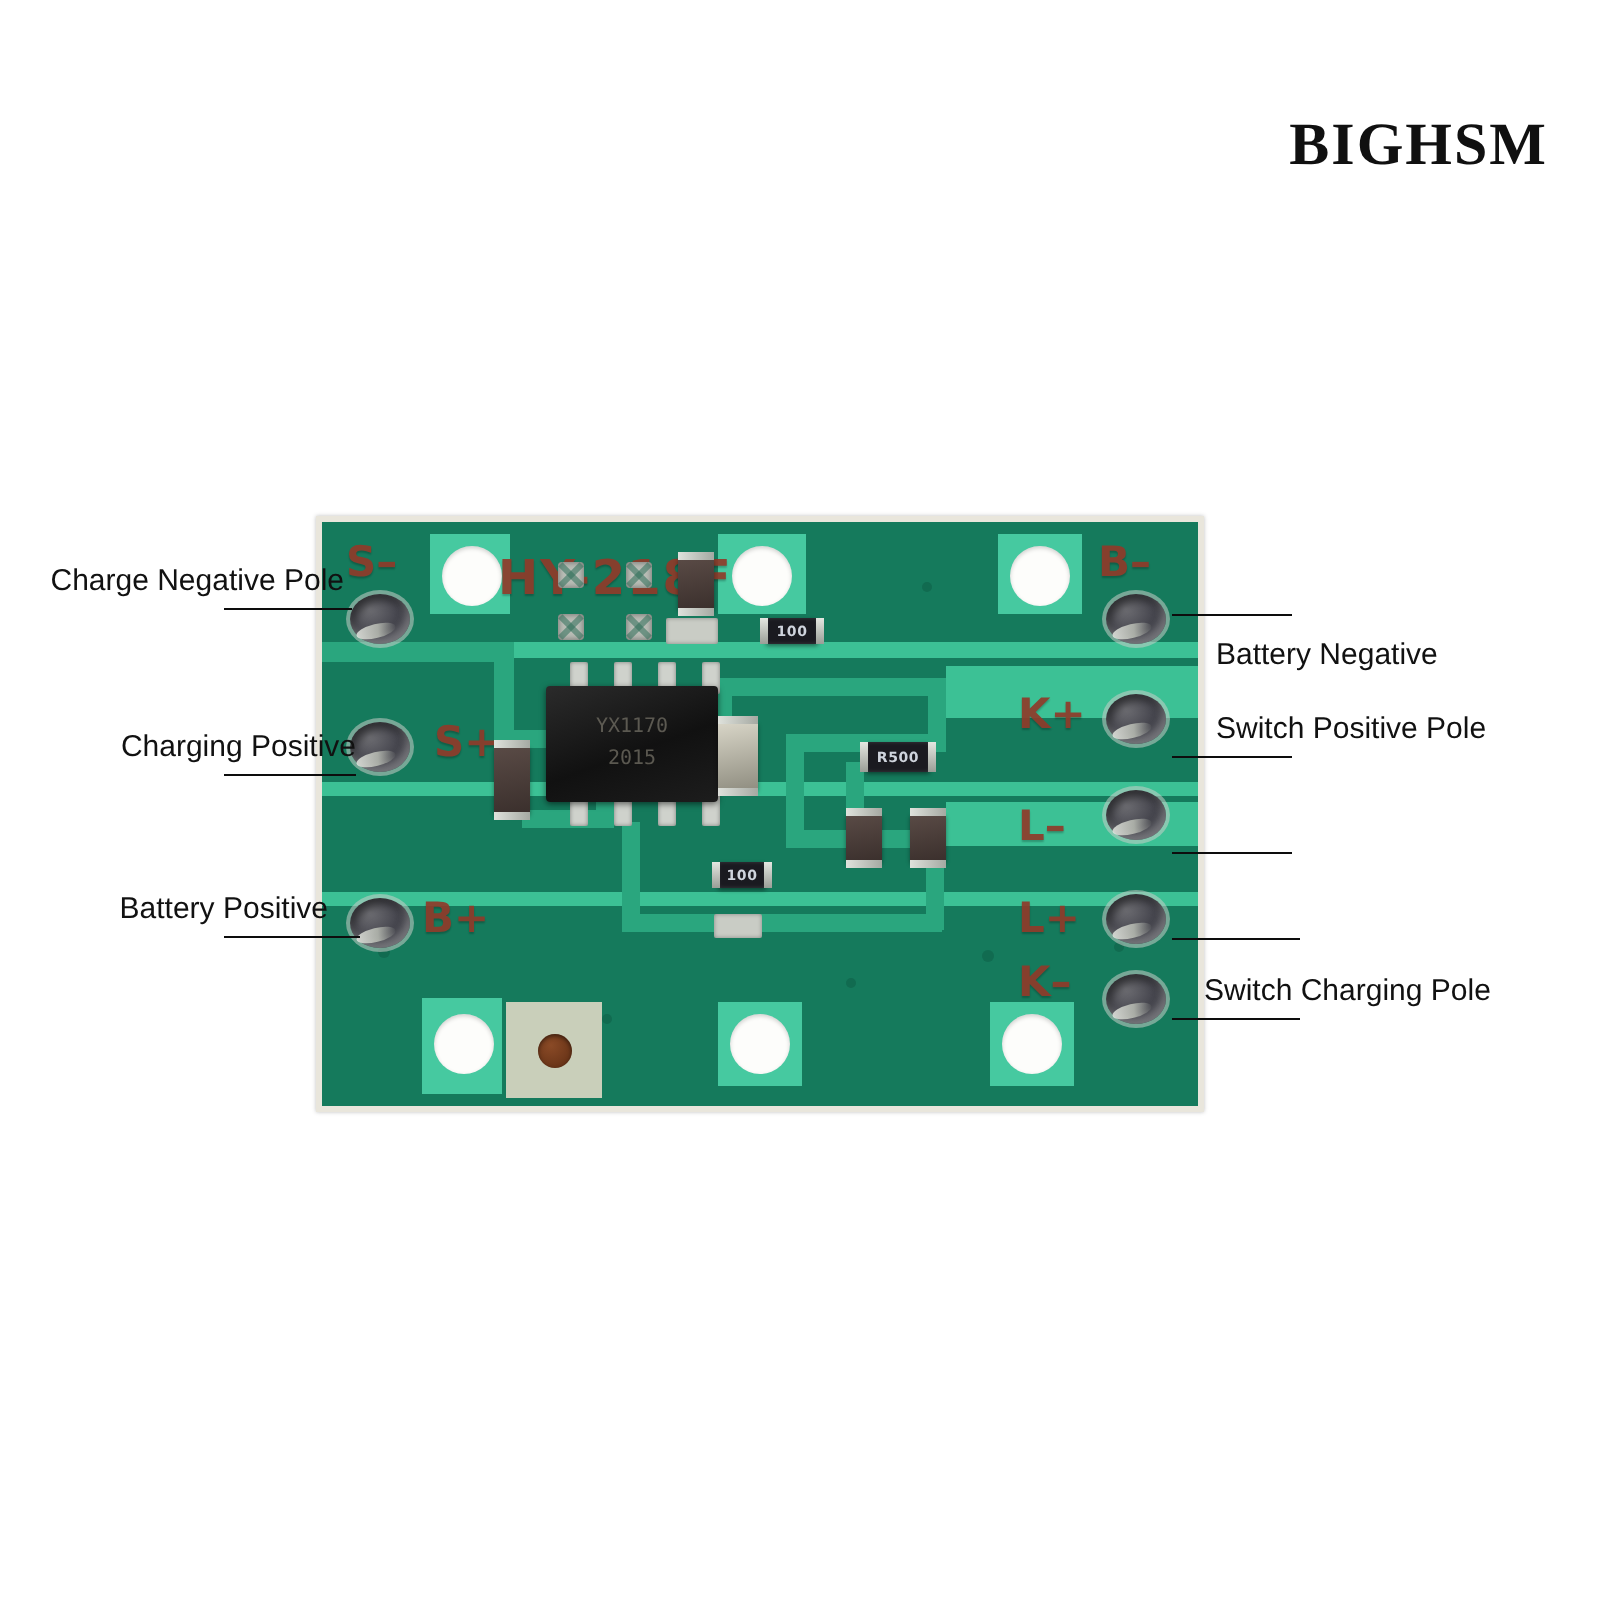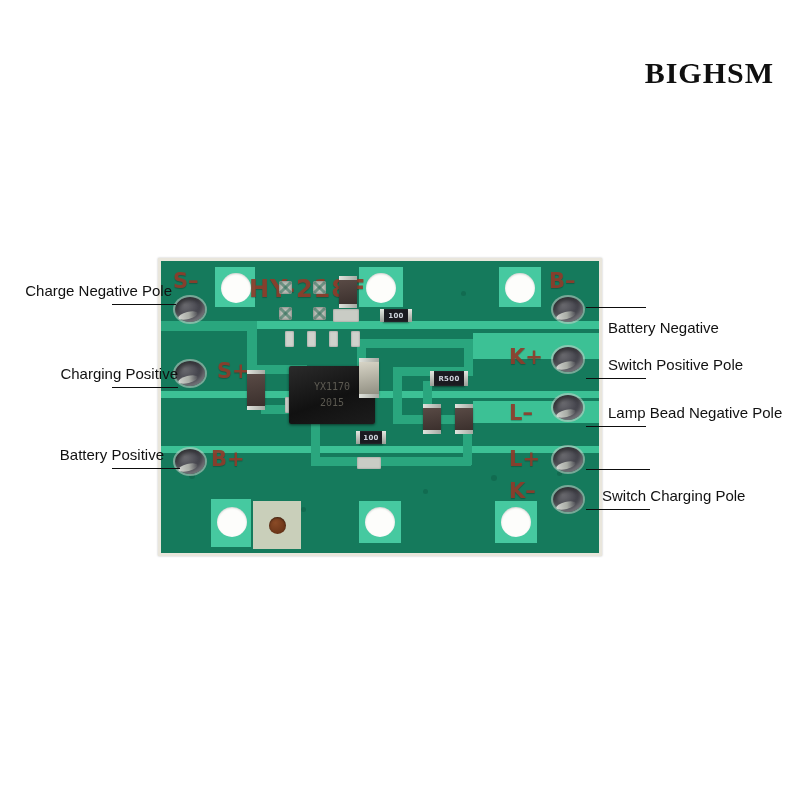--- a/index.html
+++ b/index.html
@@ -74,25 +74,24 @@
     font-weight:700;
     text-shadow:0 1px 1px rgba(0,0,0,.25);
     opacity:.92;
     white-space:nowrap;
   }
   .silk-part{font-size:24px;letter-spacing:1px;}
   .silk-pin{font-size:21px;letter-spacing:0px;}
 
   
   .ic{
-    position:absolute;left:128px;top:82px;width:86px;height:58px;
+    position:absolute;left:112px;top:82px;width:86px;height:58px;
     background:linear-gradient(160deg,#2b2b2b 0%,#111 55%,#1d1d1d 100%);
     border-radius:2px;
     box-shadow:0 1px 3px rgba(0,0,0,.55);
-    margin-top:23px;
   }
   .ic-mark{
     position:absolute;left:0;right:0;top:14px;
     text-align:center;color:#6d6a60;
     font-family:"DejaVu Sans Mono", monospace;font-size:10px;line-height:13px;
     opacity:.8;
   }
   .lead{position:absolute;background:#cfd2cc;border-radius:1px;
         box-shadow:inset 0 0 2px rgba(0,0,0,.4);}
 
@@ -285,21 +284,20 @@
 
   <div class="label left" style="left:6px;top:447px;width:158px;">Battery Positive</div>
   <div class="leader" style="left:112px;top:468px;width:68px;"></div>
 
   <div class="label" style="left:608px;top:286px;margin-top:34px;">Battery Negative</div>
   <div class="leader" style="left:586px;top:307px;width:60px;"></div>
 
   <div class="label" style="left:608px;top:357px;">Switch Positive Pole</div>
   <div class="leader" style="left:586px;top:378px;width:60px;"></div>
 
-  <div class="label" style="left:608px;top:405px;">Lamp Bead Negative Pole</div>
   <div class="leader" style="left:586px;top:426px;width:60px;"></div>
 
   <div class="leader" style="left:586px;top:469px;width:64px;"></div>
 
   <div class="label" style="left:602px;top:488px;">Switch Charging Pole</div>
   <div class="leader" style="left:586px;top:509px;width:64px;"></div>
 
 </div>
 
 </body></html>

